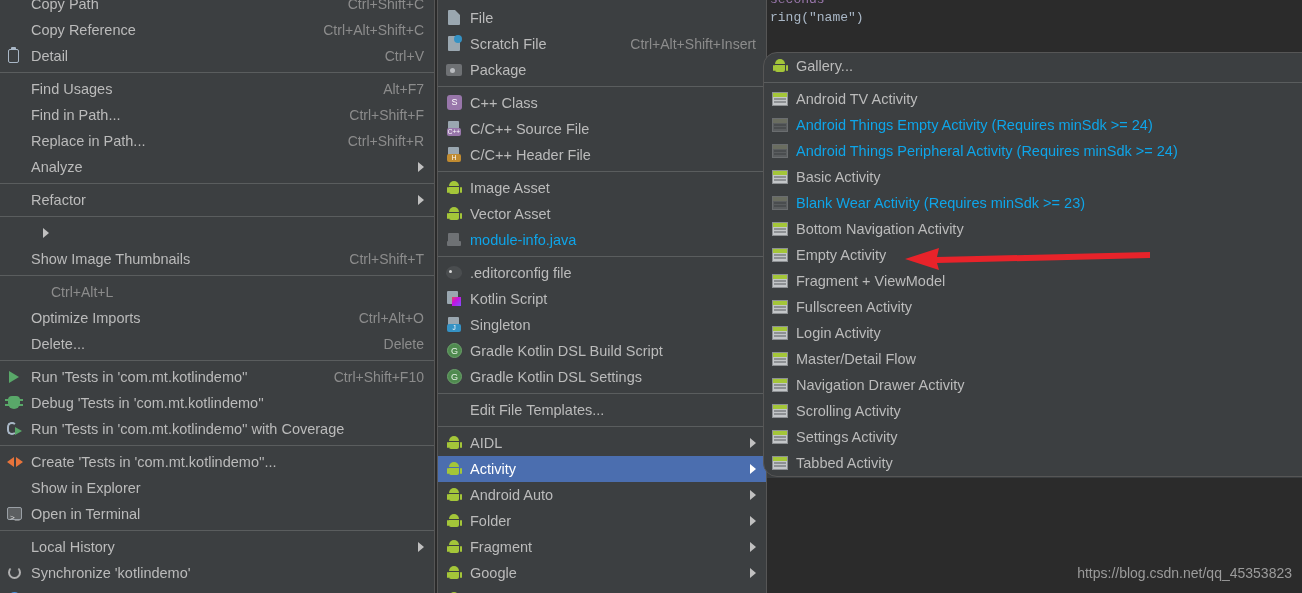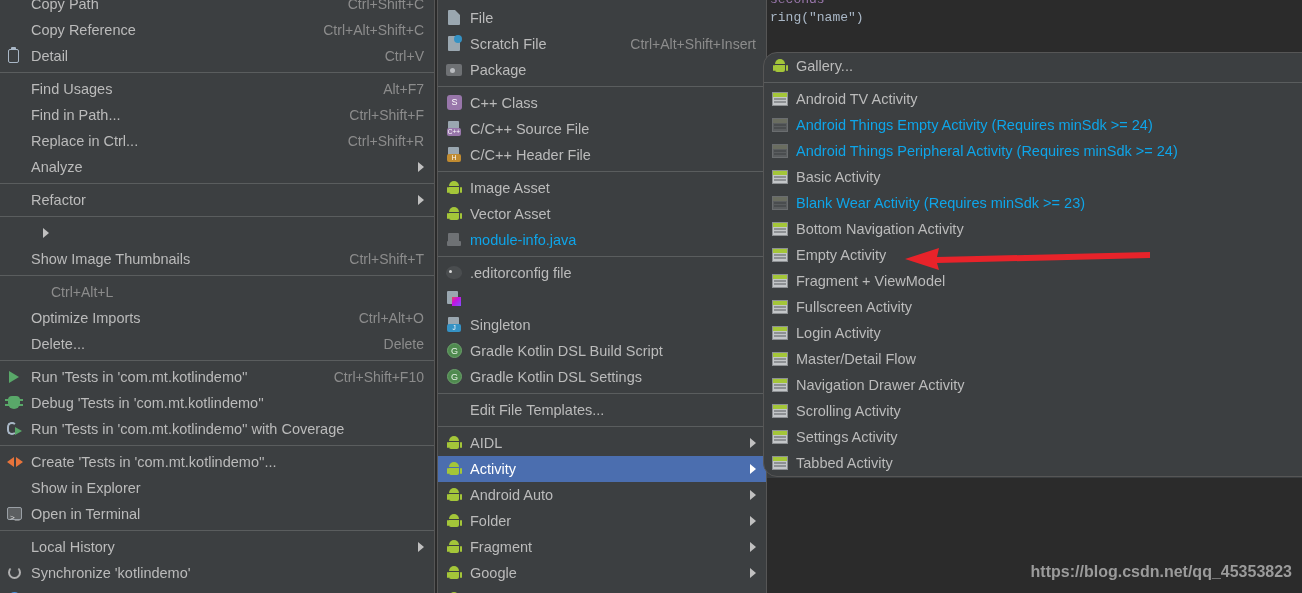--- a/index.html
+++ b/index.html
@@ -176,23 +176,22 @@
   .ic-act .r2{position:absolute;left:1px;top:8px;width:12px;height:1.5px;background:#8d9093;}
   .ic-act.dim{background:#5a5d5f;border-color:#6a6d6f;}
   .ic-act.dim .bar{background:#6a6d60;}
   .ic-act.dim .r1,.ic-act.dim .r2{background:#4a4d4f;}
 
   
   .arrow-anno { position:absolute; left:905px; top:240px; width:245px; height:36px; pointer-events:none; }
 
   .watermark {
     position:absolute; right:10px; bottom:12px;
-    color:#9b9b9b; font-size:16px;
+    color:#9b9b9b; font-size:14px;
     font-family:"Liberation Sans", sans-serif;
-    font-weight:bold;
   }
 </style>
 </head>
 <body>
 
 <div id="root">
 
   <div class="editor-bg">
     <div class="band" style="top:0px;height:58px;background:#2b2b2b;"></div>
     <div class="band" style="top:390px;height:44px;background:#313335;"></div>
@@ -226,21 +225,21 @@
         <span class="lbl">Find Usages</span>
         <span class="acc">Alt+F7</span>
       </div>
       <div class="mi">
         <span class="ico"></span>
         <span class="lbl">Find in Path...</span>
         <span class="acc">Ctrl+Shift+F</span>
       </div>
       <div class="mi">
         <span class="ico"></span>
-        <span class="lbl">Replace in Ctrl...</span>
+        <span class="lbl">Replace in Path...</span>
         <span class="acc">Ctrl+Shift+R</span>
       </div>
       <div class="mi">
         <span class="ico"></span>
         <span class="lbl">Analyze</span>
         <span class="arrow"></span>
       </div>
       <div class="sep"></div>
       <div class="mi">
         <span class="ico"></span>
@@ -416,20 +415,21 @@
         </span>
         <span class="lbl">.editorconfig file</span>
       </div>
       <div class="mi">
         <span class="ico">
           <span class="ic-kotlin">
             <span class="pg"></span>
             <span class="k"></span>
           </span>
         </span>
+        <span class="lbl">Kotlin Script</span>
       </div>
       <div class="mi">
         <span class="ico">
           <span class="ic-cpp">
             <span class="pg"></span>
             <span class="tag j">J</span>
           </span>
         </span>
         <span class="lbl">Singleton</span>
       </div>

